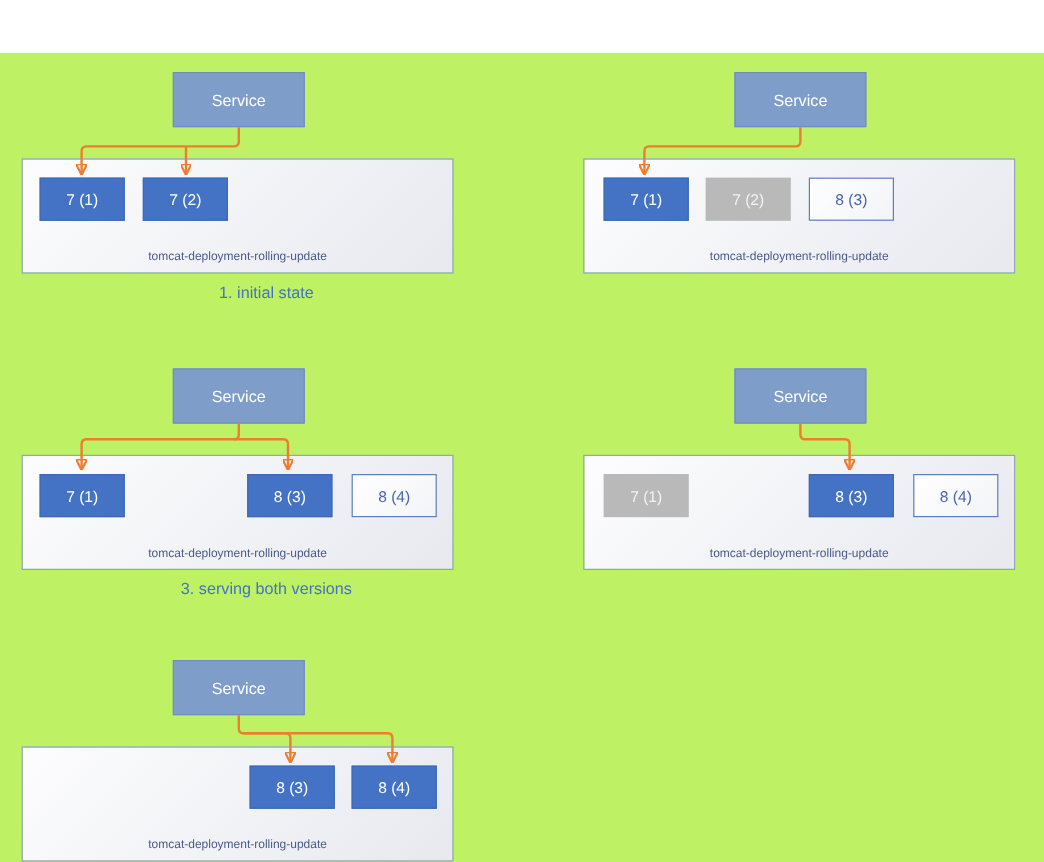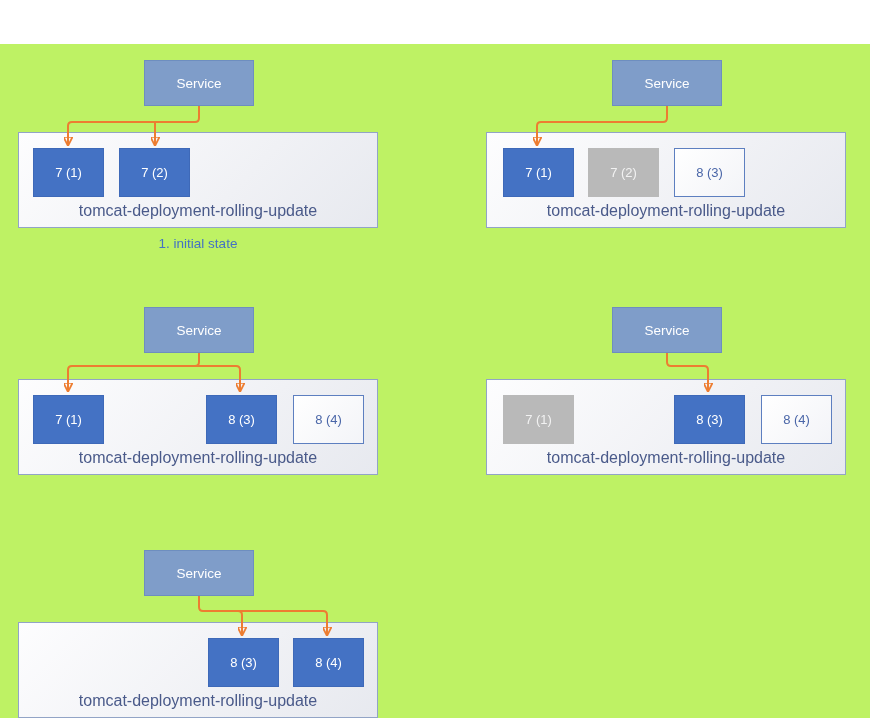--- a/index.html
+++ b/index.html
@@ -13,36 +13,36 @@
     background:#7f9dc9;border:1px solid #6e8ebf;box-sizing:border-box;
     display:flex;align-items:center;justify-content:center;
     color:#ffffff;font-size:13.5px;
   }
   .deploy{
     position:absolute;left:18px;top:88px;width:360px;height:96px;
     border:1px solid #92a4c6;box-sizing:border-box;
     background:linear-gradient(135deg,#fdfdfe 0%,#f0f1f5 60%,#e7e9ef 100%);
   }
   .pod{
-    position:absolute;top:15px;width:71px;height:49px;box-sizing:border-box;
+    position:absolute;top:15px;width:71px;height:36px;box-sizing:border-box;
     display:flex;align-items:center;justify-content:center;font-size:13px;
   }
   .pod.running{background:#4472c4;border:1px solid #3e69b8;color:#ffffff;}
   .pod.terminated{background:#b9b9b9;border:none;color:#f2f2f2;}
   .pod.created{
     background:linear-gradient(135deg,#ffffff 0%,#f3f4f8 100%);
     border:1px solid #5d7fc0;color:#4a66a8;
   }
   .deploy-label{
     position:absolute;left:0;right:0;bottom:7px;text-align:center;
-    font-size:16px;color:#4a5a8a;
+    font-size:10px;color:#4a5a8a;
   }
   .caption{
     position:absolute;left:0;top:192px;width:396px;text-align:center;
-    color:#4472c4;font-size:13.5px;
+    color:#4472c4;font-size:13.5px;padding-left:24px;
   }
   .connectors{position:absolute;left:0;top:0;width:870px;height:718px;pointer-events:none;}
   .connectors path{fill:none;stroke:#ed7d31;stroke-width:2;}
 </style>
 </head>
 <body>
 
 <div class="stage">
 
   <div class="panel" style="left:0px;top:0px">
@@ -72,20 +72,21 @@
   <div class="panel" style="left:0px;top:247px">
     <div class="svc">
       <span>Service</span>
     </div>
     <div class="deploy">
       <div class="pod running" style="left:14px">7 (1)</div>
       <div class="pod running" style="left:187px">8 (3)</div>
       <div class="pod created" style="left:274px">8 (4)</div>
       <div class="deploy-label">tomcat-deployment-rolling-update</div>
     </div>
+    <div class="caption">3. serving both versions</div>
   </div>
 
   <div class="panel" style="left:468px;top:247px">
     <div class="svc">
       <span>Service</span>
     </div>
     <div class="deploy">
       <div class="pod terminated" style="left:16px">7 (1)</div>
       <div class="pod running" style="left:187px">8 (3)</div>
       <div class="pod created" style="left:274px">8 (4)</div>

